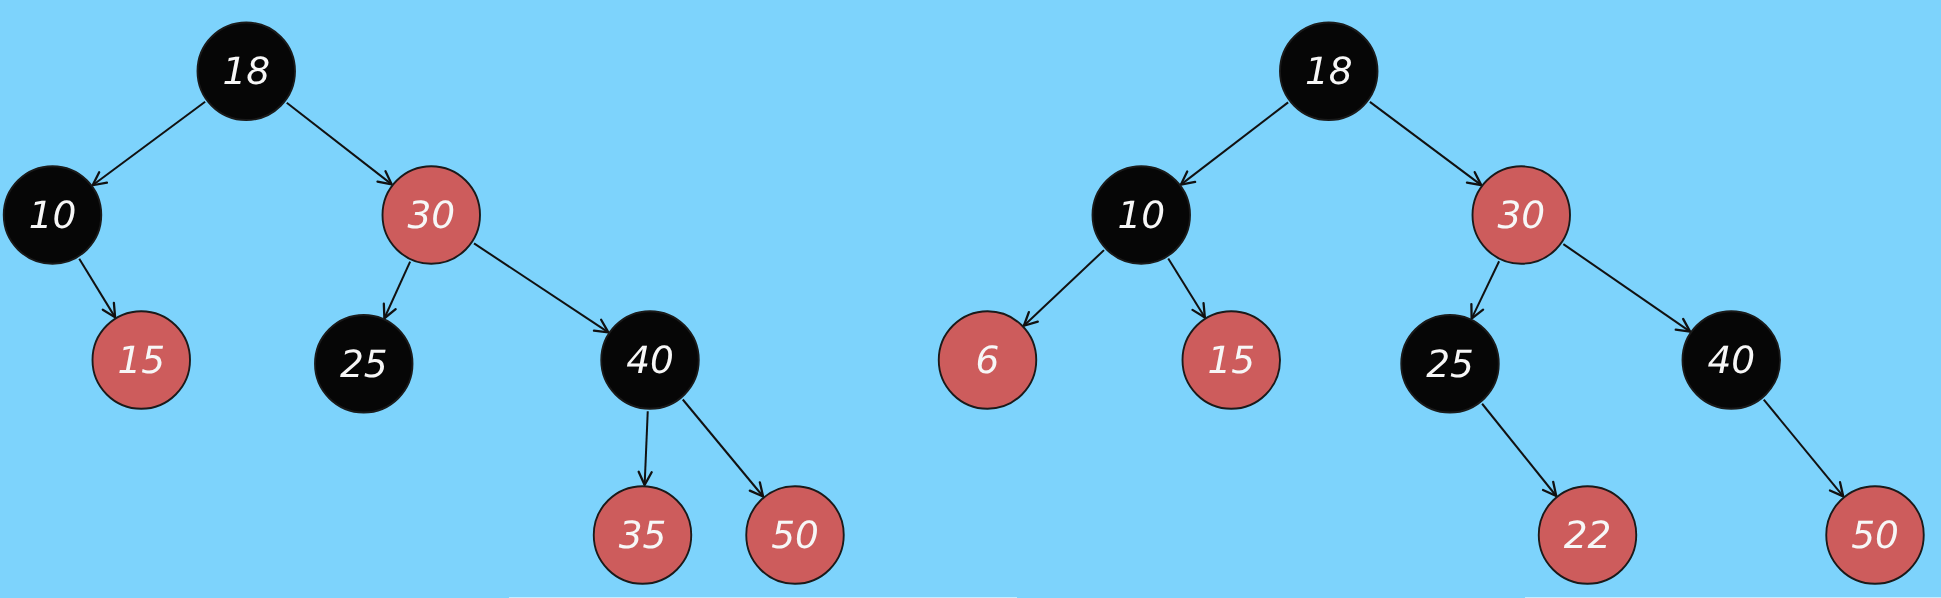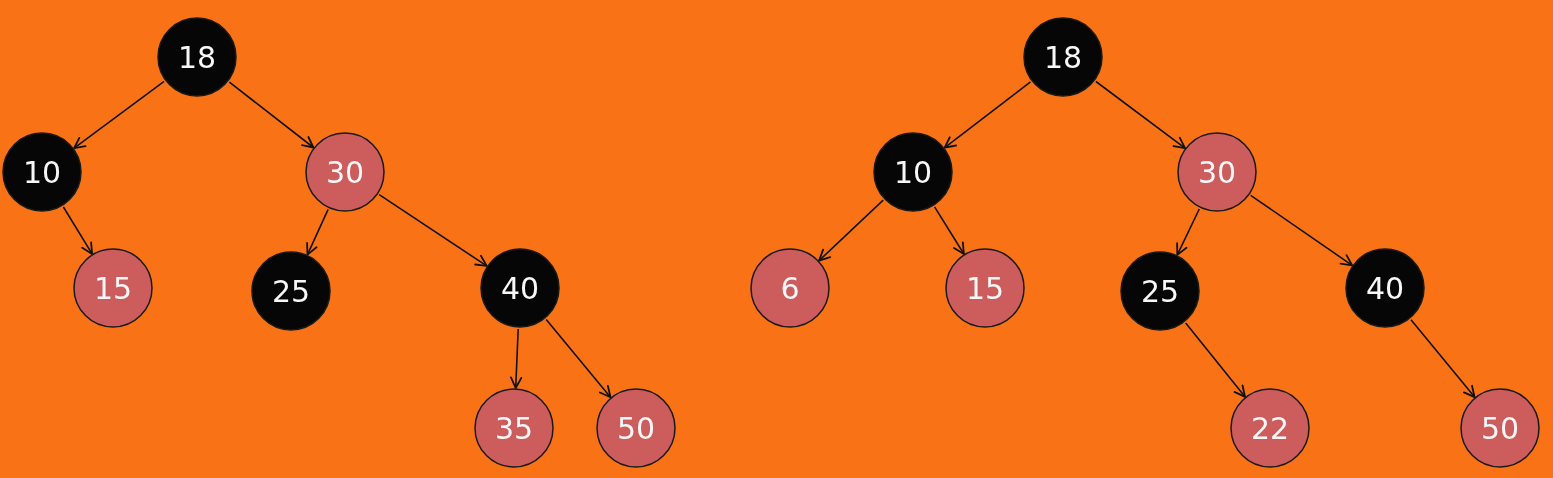--- a/index.html
+++ b/index.html
@@ -19,21 +19,21 @@
   }
   svg text.node-label {
     font-family: "DejaVu Sans", "Liberation Sans", sans-serif;
     text-anchor: middle;
     user-select: none;
   }
 </style>
 </head>
 <body>
 
-<div id="canvas" style="background: #f97316;">
+<div id="canvas" style="background: #7dd3fc; font-style: italic;">
   <svg width="1553" height="478" viewBox="0 0 1553 478" xmlns="http://www.w3.org/2000/svg">
     <defs>
       <marker id="arrowhead" viewBox="0 0 10 10" refX="9" refY="5" markerWidth="13" markerHeight="13" markerUnits="userSpaceOnUse" orient="auto">
         <path id="arrowhead-path" d="M 1 1 L 9 5 L 1 9" fill="none" stroke="#111111" stroke-width="1.4" stroke-linecap="round" stroke-linejoin="round"></path>
       </marker>
     </defs>
   <g>
         <line x1="164.1" y1="81.4" x2="74.1" y2="148.2" stroke="#111111" stroke-width="1.6" marker-end="url(#arrowhead)"></line>
         <line x1="229.4" y1="82.2" x2="313.4" y2="147.5" stroke="#111111" stroke-width="1.6" marker-end="url(#arrowhead)"></line>
         <line x1="63.4" y1="207.0" x2="92.1" y2="253.9" stroke="#111111" stroke-width="1.6" marker-end="url(#arrowhead)"></line>

